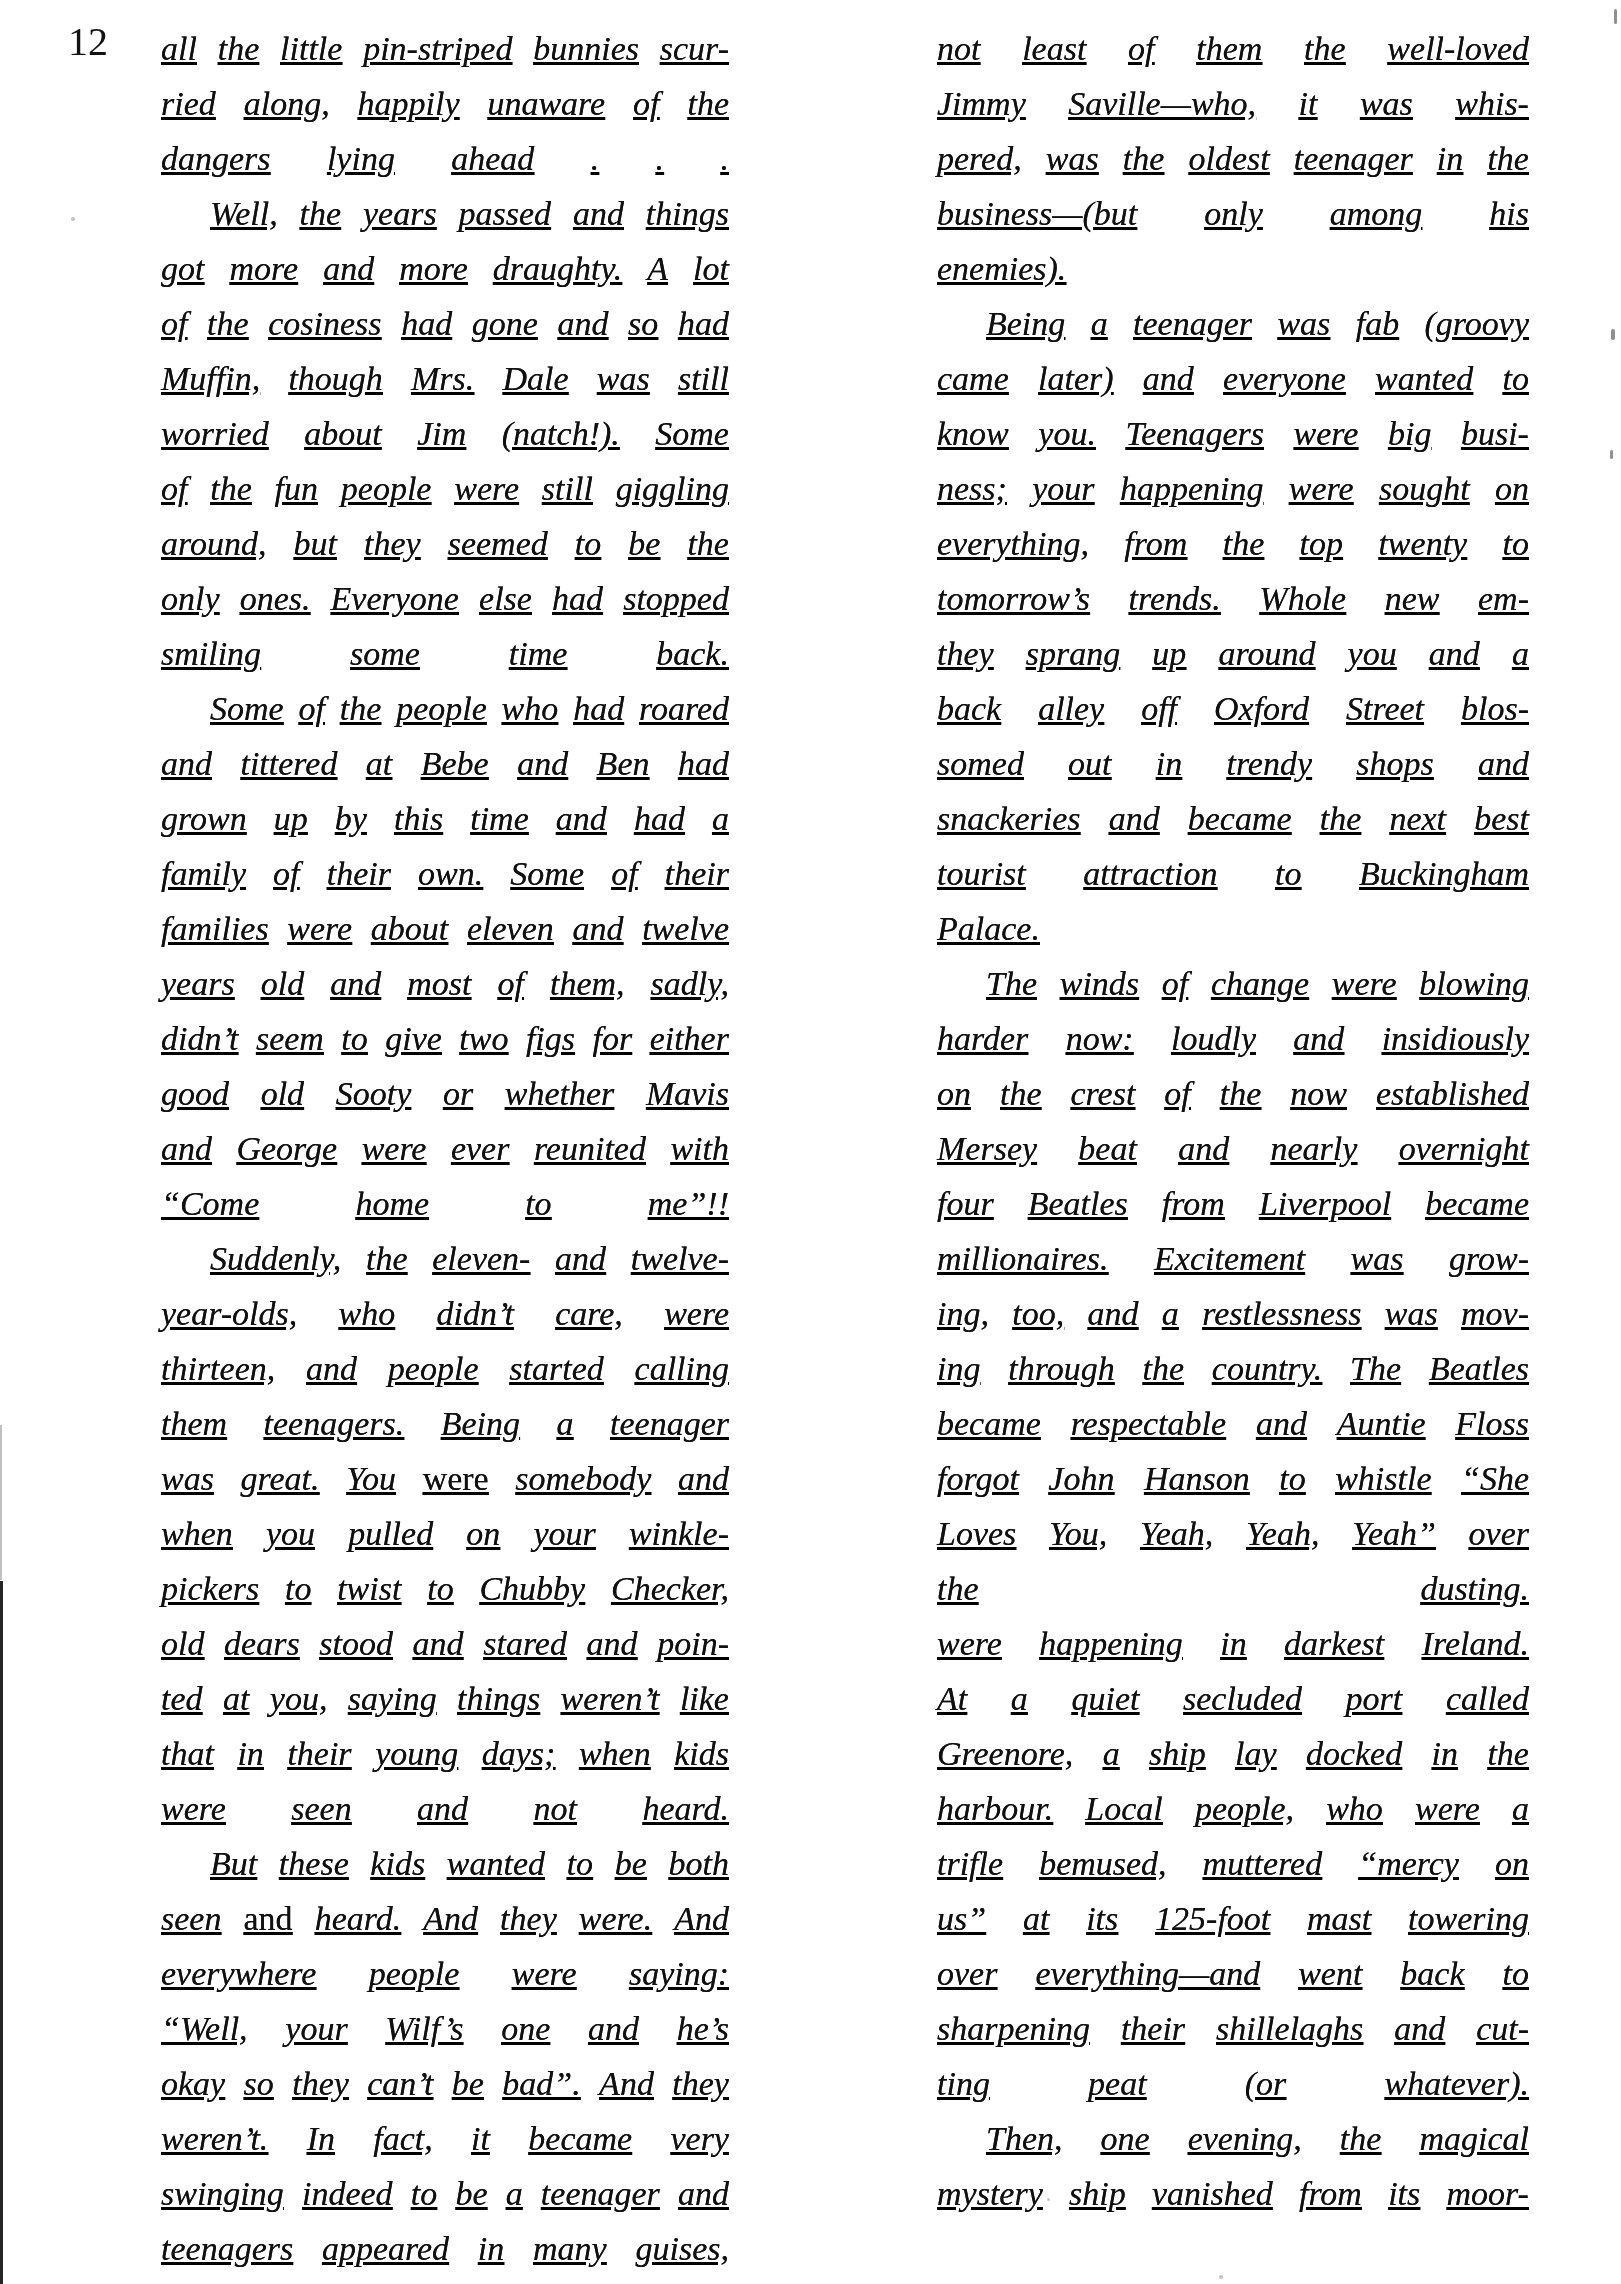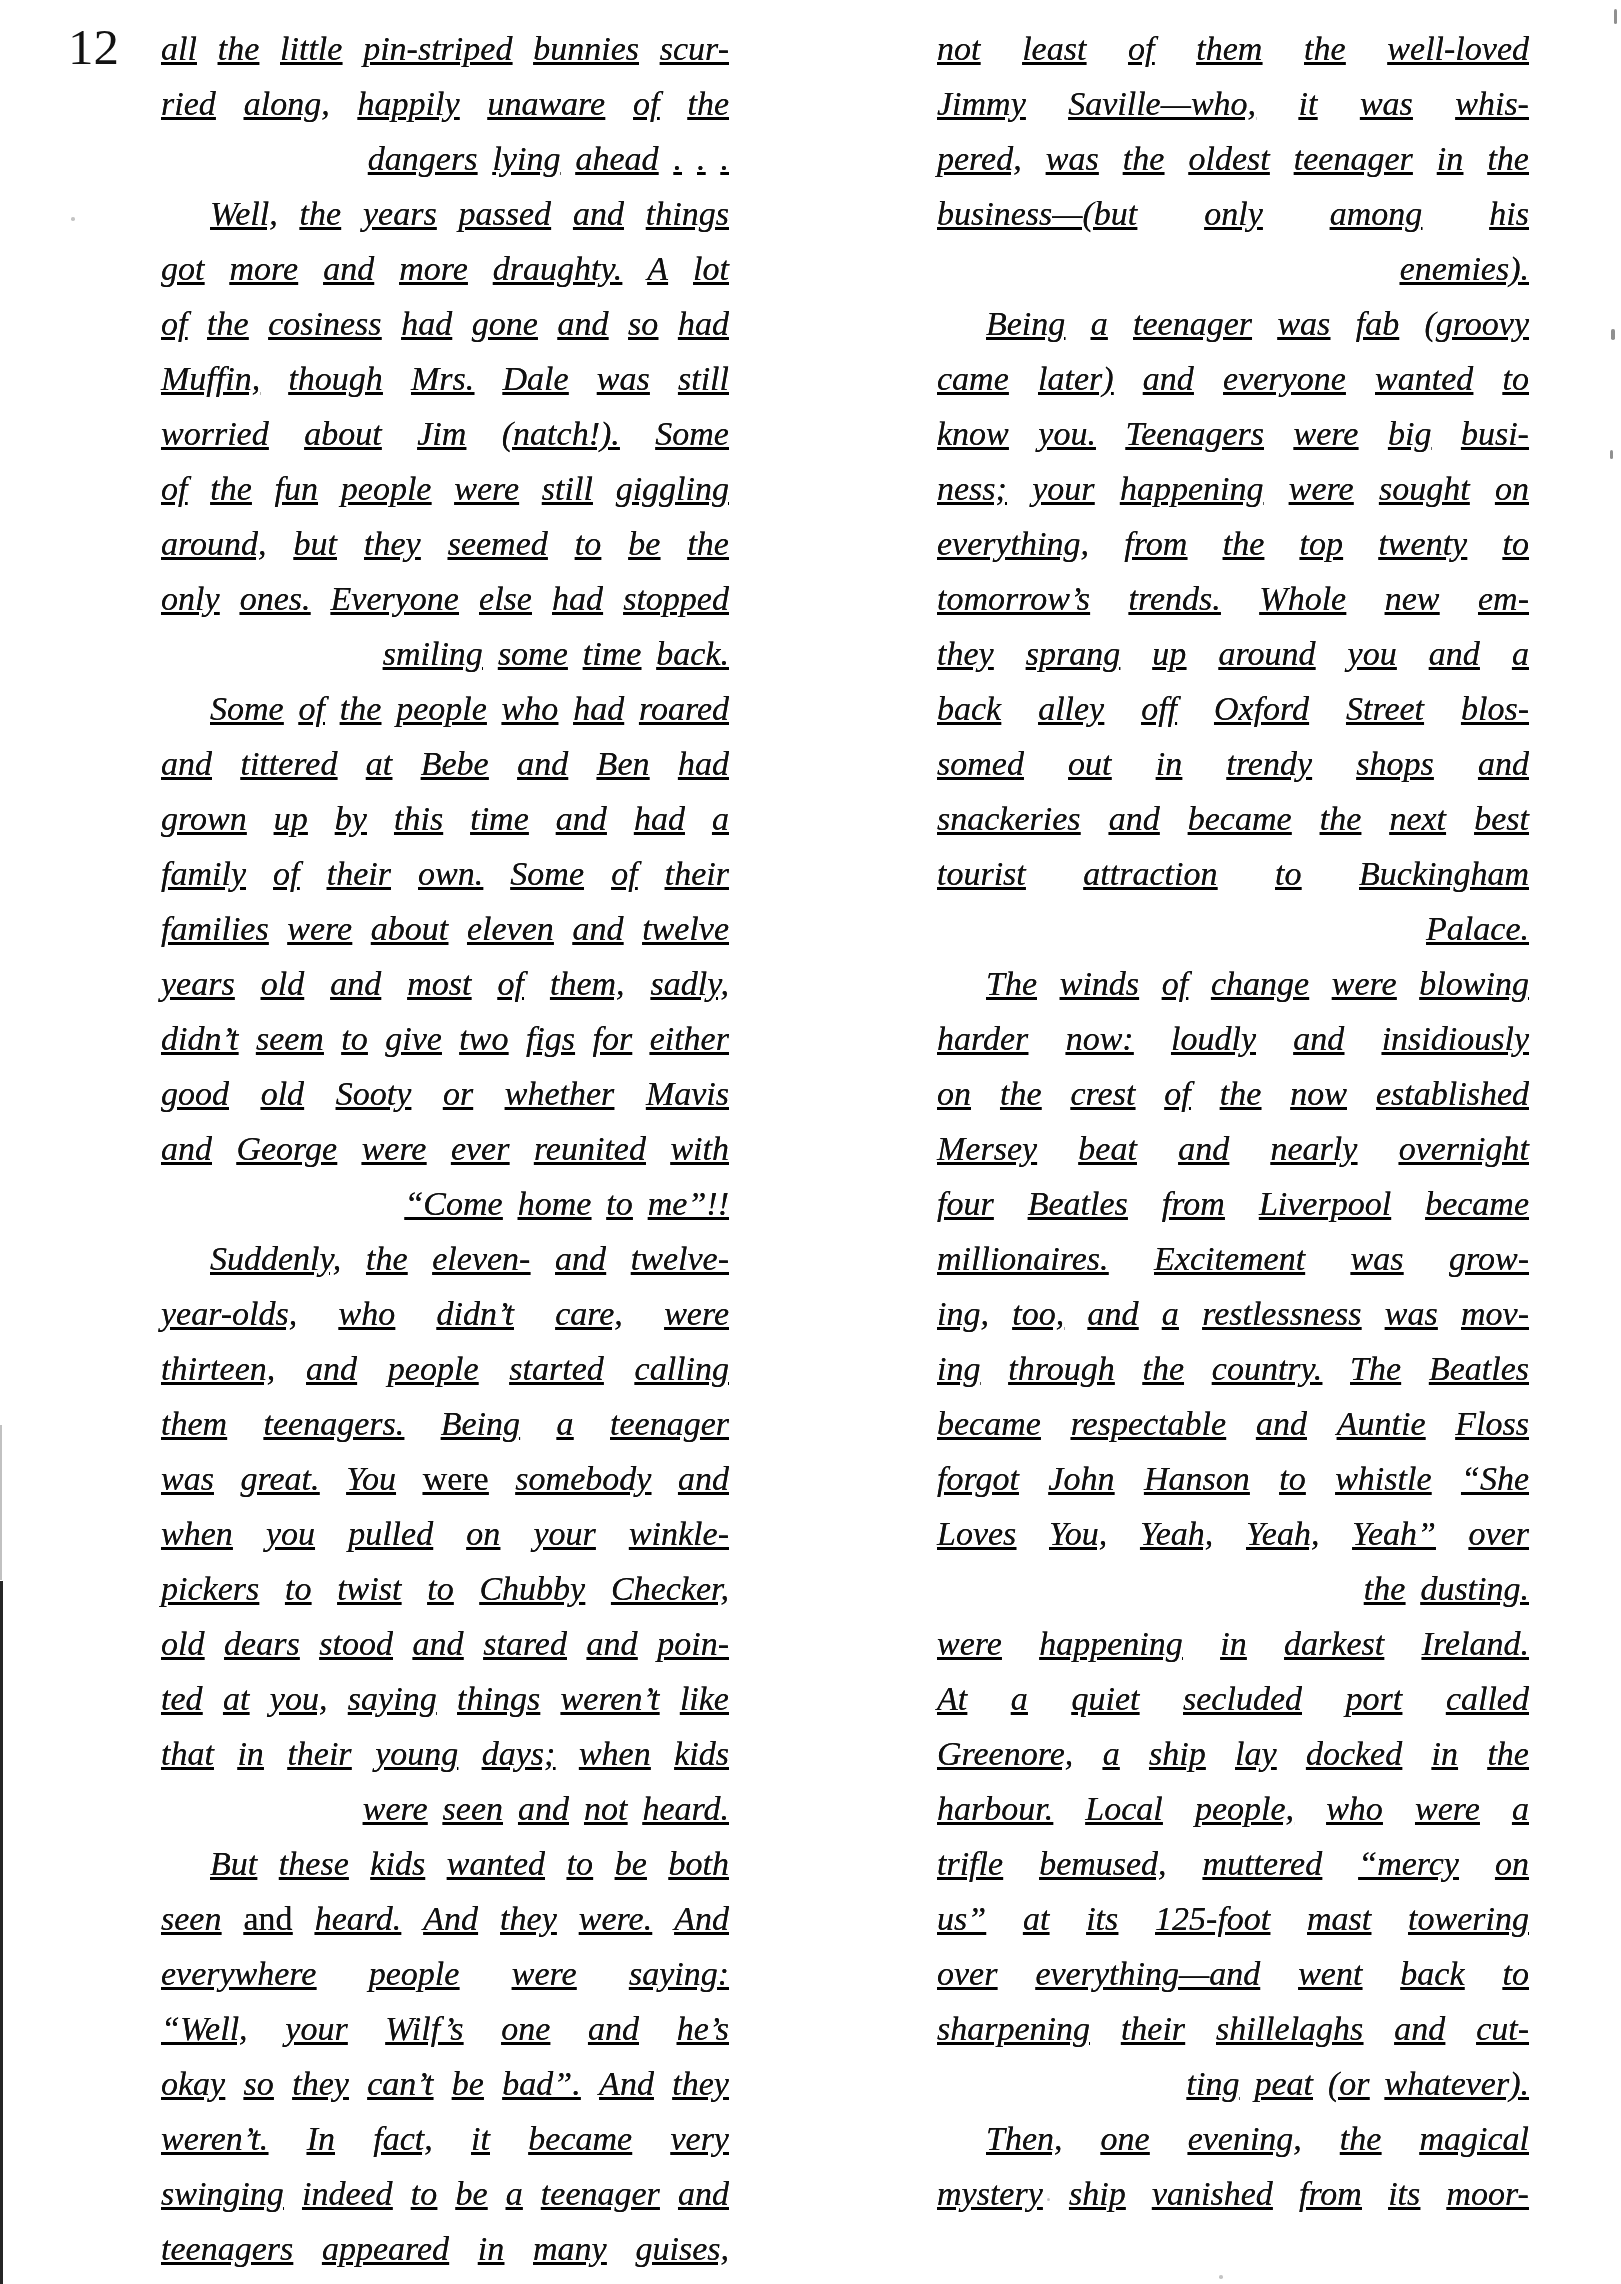--- a/index.html
+++ b/index.html
@@ -11,21 +11,21 @@
     height: 2284px;
     background: #ffffff;
     position: relative;
     overflow: hidden;
   }
   .page-number {
     position: absolute;
     left: 68px;
     top: 22px;
     font-family: "Liberation Serif", "DejaVu Serif", serif;
-    font-size: 51px;
+    font-size: 40px;
     line-height: 1;
     color: #121212;
   }
   .col {
     position: absolute;
     top: 21px;
     text-decoration: underline;
   }
   .col-left  { left: 161px; width: 568px; }
   .col-right { left: 937px; width: 592px; }
@@ -34,21 +34,21 @@
     height: 55px;
     font-family: "Liberation Serif", "DejaVu Serif", serif;
     font-style: italic;
     font-size: 34px;
     line-height: 55px;
     color: #101010;
     text-shadow: 0 0 0.5px rgba(0,0,0,0.85);
     white-space: nowrap;
   }
   .line.just { justify-content: space-between; }
-  .line.last { justify-content: flex-end; gap: 15px; }
+  .line.last { justify-content: space-between; gap: 15px; }
   .line.ind  { padding-left: 49px; }
   .rm { font-style: normal; }
   
   .edge-line-strong {
     position: absolute; left: 0; top: 1581px; width: 2.7px; height: 704px;
     background: #000; opacity: 0.85;
   }
   .edge-line-faint {
     position: absolute; left: 0; top: 1425px; width: 1.8px; height: 155px;
     background: #222; opacity: 0.28;

